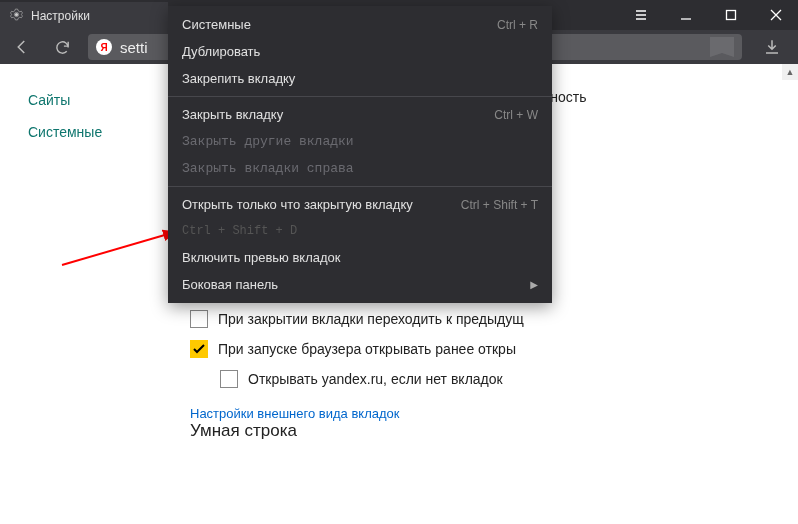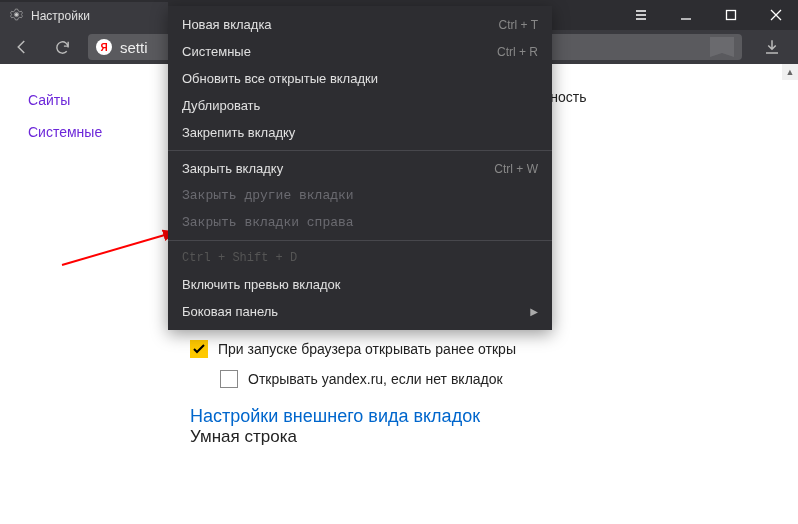--- a/index.html
+++ b/index.html
@@ -27,35 +27,35 @@
     .mitem { display: flex; justify-content: space-between; align-items: center; padding: 6px 14px; font-size: 13px; cursor: default; }
     .mitem.disabled { color: #6a6a70; font-family: Liberation Mono, monospace; }
     .mitem .sc { color: #888; font-size: 12px; }
     .mitem.disabled .sc { color: #555; }
     .msep { height: 1px; background: #47474c; margin: 4px 0; }
     .subarrow { color: #aaa; font-size: 10px; }
     
     
     .page { position: absolute; top: 64px; left: 0; right: 0; bottom: 0; background: #fff; display: flex; }
     .sidebar { width: 180px; padding: 20px 0 0 28px; }
-    .side-item { font-size: 14px; color: #6d28d9; padding: 8px 0; }
+    .side-item { font-size: 14px; color: #0f766e; padding: 8px 0; }
     
     .content { flex: 1; padding: 20px 0 0 0; }
     .pills { display: flex; gap: 18px; margin-left: 145px; align-items: center; margin-bottom: 40px; }
     .pill { font-size: 14px; color: #222; padding: 5px 12px; }
     .pill.active { background: #e6e6e6; border-radius: 14px; }
     
     .section { margin-left: 10px; }
     .linklike { color: #0066cc; font-size: 14px; margin-bottom: 30px; }
     .checkrow { display: flex; align-items: center; gap: 10px; padding: 6px 0; font-size: 14px; color: #222; white-space: nowrap; }
     .checkrow.indented { margin-left: 30px; }
     .cbox { width: 18px; height: 18px; border: 1.5px solid #888; display: inline-flex; align-items: center; justify-content: center; }
     .cbox.checked { background: #ffc900; border-color: #ffc900; }
     .checkmark { width: 12px; height: 10px; }
-    .tlink { color: #0066cc; font-size: 18px; margin-top: 12px; }
+    .tlink { color: #0066cc; font-size: 13px; margin-top: 12px; }
     .heading { font-size: 17px; color: #222; font-weight: normal; }
     
     
     .redarrow { position: absolute; left: 60px; top: 190px; z-index: 40; }
     .scrollbar-btn { position: absolute; right: 0; width: 16px; height: 16px; background: #f0f0f0; display:flex; align-items:center; justify-content:center; color:#666; font-size:9px; }
   </style>
 </head>
 <body>
 
 <div class="titlebar">
@@ -155,32 +155,24 @@
       </div>
       <div class="tlink">Настройки внешнего вида вкладок</div>
       <h2 class="heading">Умная строка</h2>
     </div>
   </div>
   <div class="scrollbar-btn" style="top:0">▲</div>
 </div>
 
 <div class="ctxmenu">
   <div class="mitem">
-      <span>Новая вкладка</span>
-      <span class="sc">Ctrl + T</span>
-    </div>
-  <div class="mitem">
       <span>Системные</span>
       <span class="sc">Ctrl + R</span>
     </div>
   <div class="mitem">
-      <span>Обновить все открытые вкладки</span>
-      <span class="sc"></span>
-    </div>
-  <div class="mitem">
       <span>Дублировать</span>
       <span class="sc"></span>
     </div>
   <div class="mitem">
       <span>Закрепить вкладку</span>
       <span class="sc"></span>
     </div>
   <div class="msep"></div>
   <div class="mitem">
       <span>Закрыть вкладку</span>
@@ -188,20 +180,24 @@
     </div>
   <div class="mitem disabled">
       <span>Закрыть другие вкладки</span>
       <span class="sc"></span>
     </div>
   <div class="mitem disabled">
       <span>Закрыть вкладки справа</span>
       <span class="sc"></span>
     </div>
   <div class="msep"></div>
+  <div class="mitem">
+      <span>Открыть только что закрытую вкладку</span>
+      <span class="sc">Ctrl + Shift + T</span>
+    </div>
   <div class="mitem disabled">
       <span class="sc">Ctrl + Shift + D</span>
     </div>
   <div class="mitem">
       <span>Включить превью вкладок</span>
       <span class="sc"></span>
     </div>
   <div class="mitem">
       <span>Боковая панель</span>
       <span class="subarrow">▶</span>

